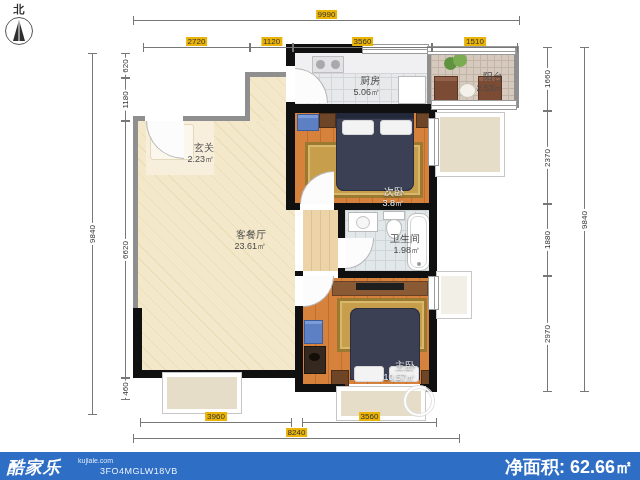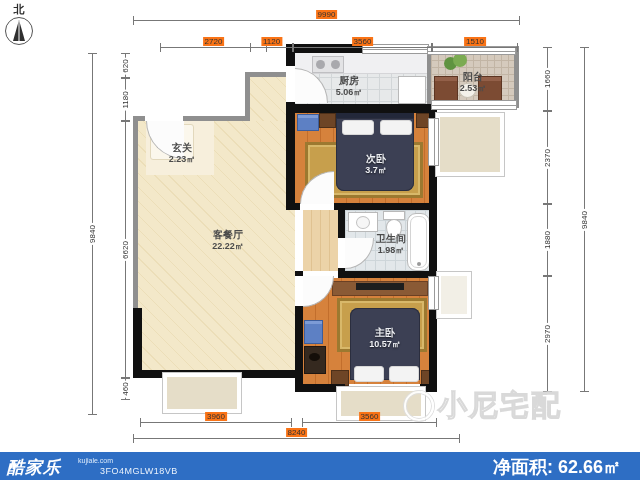--- a/index.html
+++ b/index.html
@@ -30,32 +30,32 @@
   .stand{position:absolute;background:#6e4526;border:1px solid #4d2f18;}
   .bluecab{position:absolute;background:#5d80c4;border:1px solid #3c5d9b;box-shadow:inset 0 3px 0 #7d9bd6;}
   .white-fixture{position:absolute;background:#fff;border:1px solid #b9b9b9;}
   
   .hdim{position:absolute;height:1px;background:#777;}
   .hdim::before,.hdim::after{content:"";position:absolute;top:-4px;width:1px;height:9px;background:#777;}
   .hdim::before{left:0;}.hdim::after{right:0;}
   .vdim{position:absolute;width:1px;background:#777;}
   .vdim::before,.vdim::after{content:"";position:absolute;left:-4px;width:9px;height:1px;background:#777;}
   .vdim::before{top:0;}.vdim::after{bottom:0;}
-  .hdim .dlabel{position:absolute;left:50%;top:-10px;transform:translateX(-50%);background:#f97316;padding:0 2px;font-size:8px;color:#333;white-space:nowrap;}
+  .hdim .dlabel{position:absolute;left:50%;top:-10px;transform:translateX(-50%);background:#eab308;padding:0 2px;font-size:8px;color:#333;white-space:nowrap;}
   .vdim .dlabel{position:absolute;top:50%;left:0;transform:translate(-50%,-50%) rotate(-90deg);background:#fff;padding:0 2px;font-size:8px;color:#333;white-space:nowrap;}
   
-  .rlabel{position:absolute;text-align:center;font-size:10px;color:#4b4b4b;line-height:1.3;font-weight:bold;}
+  .rlabel{position:absolute;text-align:right;font-size:10px;color:#4b4b4b;line-height:1.3;}
   .rlabel .area{font-size:9px;}
-  .rlabel.light{color:#eef0f4;text-shadow:0 1px 2px rgba(0,0,0,.65);}
+  .rlabel.light{color:#eef0f4;text-shadow:0 1px 2px rgba(0,0,0,.65);margin-top:33px;}
   
   .footer{position:absolute;left:0;top:452px;width:640px;height:28px;background:#2e6ec4;color:#fff;}
   .brand{position:absolute;left:7px;top:4px;font-size:17px;font-weight:bold;letter-spacing:1px;font-style:italic;}
   .site{position:absolute;left:78px;top:5px;font-size:7px;color:#dcebfb;}
   .code{position:absolute;left:100px;top:14px;font-size:9px;color:#eaf2fc;letter-spacing:.5px;}
-  .netarea{position:absolute;right:19px;top:3px;font-size:18px;font-weight:bold;}
+  .netarea{position:absolute;right:7px;top:3px;font-size:18px;font-weight:bold;}
   
   .wm{position:absolute;left:404px;top:386px;display:flex;align-items:center;gap:4px;opacity:.95;}
   .wm-circle{width:26px;height:26px;border-radius:50%;border:2px solid #fff;box-shadow:0 0 0 1px #dedede, inset 0 0 0 1px #dedede;}
   .wm-text{font-size:29px;font-weight:bold;color:rgba(255,255,255,.82);-webkit-text-stroke:1px #d7d7d7;letter-spacing:2px;}
   
   .compass{position:absolute;left:4px;top:2px;width:30px;text-align:center;color:#2b2b2b;}
   .compass .n{font-size:11px;font-weight:bold;}
   .compass .ring{position:relative;margin:0 auto;width:26px;height:26px;border:1px solid #555;border-radius:50%;}
   .compass .needle{position:absolute;left:50%;top:2px;transform:translateX(-50%);width:0;height:0;
      border-left:6px solid transparent;border-right:6px solid transparent;border-bottom:21px solid #2f2f2f;}
@@ -178,47 +178,47 @@
 <div class="winv" style="left:428px;top:276px;width:9px;height:32px;"></div>
 <div class="bay" style="left:163px;top:373px;width:70px;height:32px;"></div>
 <div class="bay" style="left:337px;top:387px;width:80px;height:25px;"></div>
 
 <div class="rlabel" style="left:150px;top:141px;width:64px;">
   <div>玄关</div>
   <div class="area">2.23㎡</div>
 </div>
 <div class="rlabel" style="left:190px;top:228px;width:76px;">
   <div>客餐厅</div>
-  <div class="area">22.22㎡</div>
+  <div class="area">23.61㎡</div>
 </div>
 <div class="rlabel" style="left:318px;top:74px;width:62px;">
   <div>厨房</div>
   <div class="area">5.06㎡</div>
 </div>
 <div class="rlabel" style="left:443px;top:70px;width:60px;">
   <div>阳台</div>
   <div class="area">2.53㎡</div>
 </div>
 <div class="rlabel light" style="left:348px;top:152px;width:56px;">
   <div>次卧</div>
-  <div class="area">3.7㎡</div>
+  <div class="area">3.8㎡</div>
 </div>
 <div class="rlabel" style="left:362px;top:232px;width:58px;">
   <div>卫生间</div>
   <div class="area">1.98㎡</div>
 </div>
 <div class="rlabel light" style="left:355px;top:326px;width:60px;">
   <div>主卧</div>
   <div class="area">10.57㎡</div>
 </div>
 
 <div class="hdim" style="left:133px;top:20px;width:387px;">
   <span class="dlabel">9990</span>
   </div>
-<div class="hdim" style="left:160px;top:47px;width:107px;">
+<div class="hdim" style="left:143px;top:47px;width:107px;">
   <span class="dlabel">2720</span>
   </div>
 <div class="hdim" style="left:250px;top:47px;width:43px;">
   <span class="dlabel">1120</span>
   </div>
 <div class="hdim" style="left:293px;top:47px;width:139px;">
   <span class="dlabel">3560</span>
   </div>
 <div class="hdim" style="left:432px;top:47px;width:86px;">
   <span class="dlabel">1510</span>
@@ -261,21 +261,20 @@
   </div>
 <div class="vdim" style="left:547px;top:276px;height:116px;">
   <span class="dlabel">2970</span>
   </div>
 <div class="vdim" style="left:584px;top:47px;height:345px;">
   <span class="dlabel">9840</span>
   </div>
 
 <div class="wm">
   <span class="wm-circle"></span>
-  <span class="wm-text">小尼宅配</span>
 </div>
 
 <div class="footer">
   <span class="brand">酷家乐</span>
   <span class="site">kujiale.com</span>
   <span class="code">3FO4MGLW18VB</span>
   <span class="netarea">
     <span>净面积:</span>
     <span>62.66㎡</span>
   </span>

